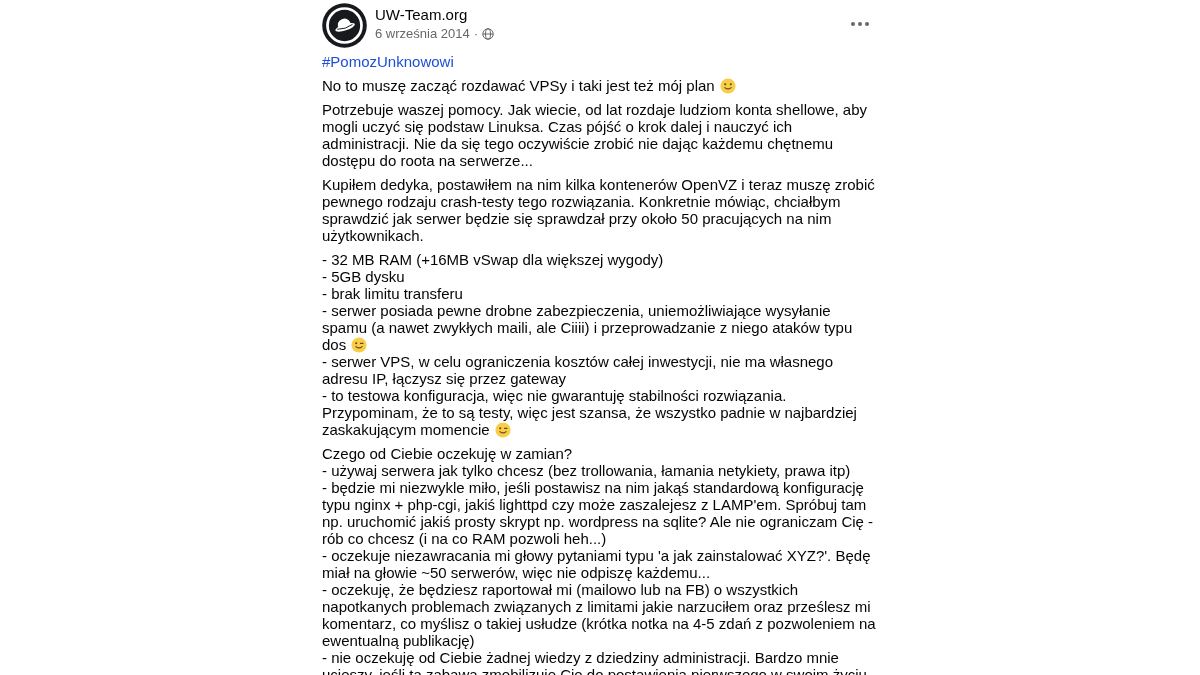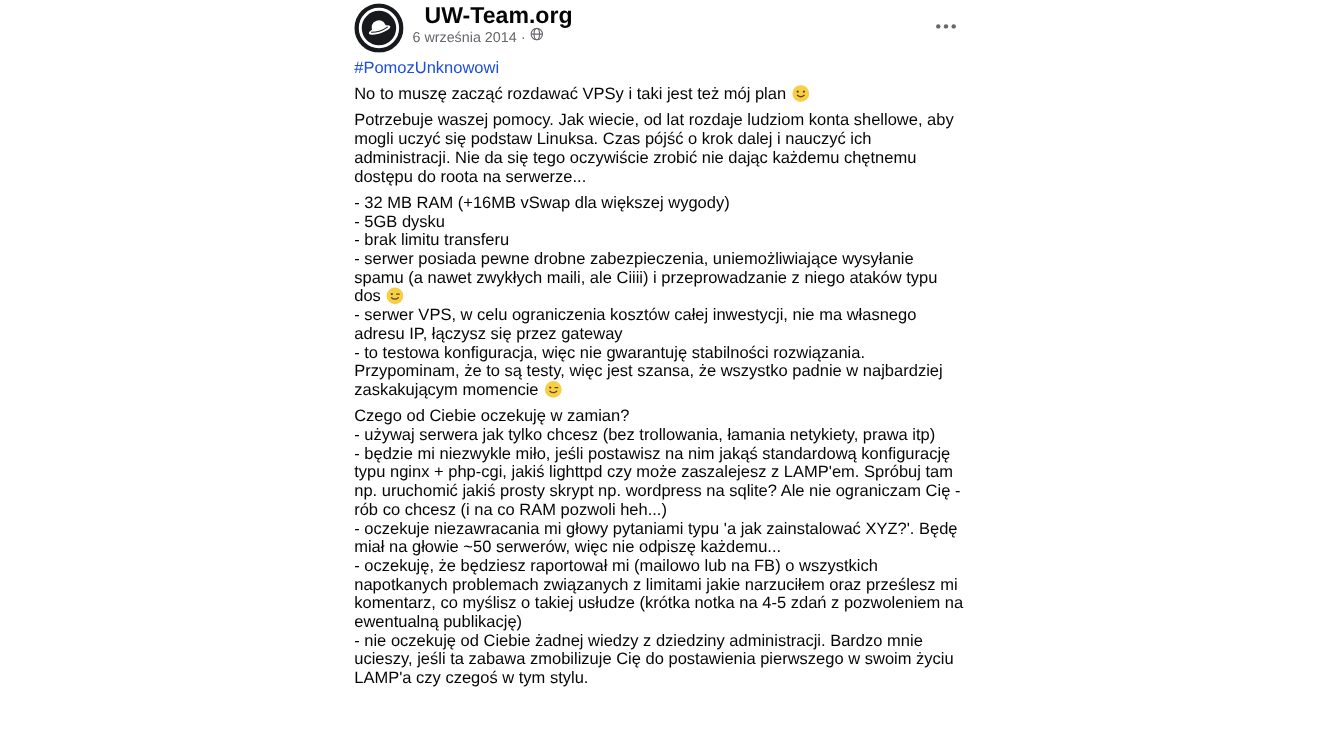--- a/index.html
+++ b/index.html
@@ -30,29 +30,29 @@
     height: 45px;
     flex: 0 0 45px;
     margin-right: 8px;
     border-radius: 50%;
     cursor: pointer;
   }
   .header-meta {
     padding-top: 2px;
   }
   .author {
-    font-size: 21px;
-    font-weight: 700;
+    font-size: 15px;
+    font-weight: 400;
     color: #050505;
     line-height: 19px;
     cursor: pointer;
-    margin-left: 11px;
   }
   .date-row {
     display: flex;
+    align-items: center;
     gap: 4px;
     font-size: 13px;
     color: #65676B;
     line-height: 17px;
     margin-top: 1px;
   }
   .date-link { cursor: pointer; }
   .more-btn {
     margin-left: auto;
     margin-right: 4px;
@@ -135,20 +135,21 @@
     <div class="post-content">
       <p><a class="hashtag-link">#PomozUnknowowi</a></p>
       <div id="post-body">
           <p>No to muszę zacząć rozdawać VPSy i taki jest też mój plan <span class="emoji"><svg width="16" height="16" viewBox="0 0 16 16">
                 <circle cx="8" cy="8" r="7.6" fill="#F8CE46"></circle>
                 <circle cx="5.2" cy="6.3" r="1.05" fill="#5F4620"></circle>
                 <circle cx="10.8" cy="6.3" r="1.05" fill="#5F4620"></circle>
                 <path d="M4.9 9.6 Q8 12.3 11.1 9.6" stroke="#5F4620" stroke-width="1.15" fill="none" stroke-linecap="round"></path>
               </svg></span></p>
           <p>Potrzebuje waszej pomocy. Jak wiecie, od lat rozdaje ludziom konta shellowe, aby mogli uczyć się podstaw Linuksa. Czas pójść o krok dalej i nauczyć ich administracji. Nie da się tego oczywiście zrobić nie dając każdemu chętnemu dostępu do roota na serwerze...</p>
+          <p>Kupiłem dedyka, postawiłem na nim kilka kontenerów OpenVZ i teraz muszę zrobić pewnego rodzaju crash-testy tego rozwiązania. Konkretnie mówiąc, chciałbym sprawdzić jak serwer będzie się sprawdzał przy około 50 pracujących na nim użytkownikach.</p>
           <p>- 32 MB RAM (+16MB vSwap dla większej wygody)<br>- 5GB dysku<br>- brak limitu transferu<br>- serwer posiada pewne drobne zabezpieczenia, uniemożliwiające wysyłanie spamu (a nawet zwykłych maili, ale Ciiii) i przeprowadzanie z niego ataków typu dos <span class="emoji"><svg width="16" height="16" viewBox="0 0 16 16">
                 <circle cx="8" cy="8" r="7.6" fill="#F8CE46"></circle>
                 <circle cx="5.2" cy="6.3" r="1.05" fill="#5F4620"></circle>
                 <path d="M9.5 6.3 L12 6.3" stroke="#5F4620" stroke-width="1.15" stroke-linecap="round"></path>
                 <path d="M4.9 9.6 Q8 12.3 11.1 9.6" stroke="#5F4620" stroke-width="1.15" fill="none" stroke-linecap="round"></path>
               </svg></span><br>- serwer VPS, w celu ograniczenia kosztów całej inwestycji, nie ma własnego adresu IP, łączysz się przez gateway<br>- to testowa konfiguracja, więc nie gwarantuję stabilności rozwiązania. Przypominam, że to są testy, więc jest szansa, że wszystko padnie w najbardziej zaskakującym momencie <span class="emoji"><svg width="16" height="16" viewBox="0 0 16 16">
                 <circle cx="8" cy="8" r="7.6" fill="#F8CE46"></circle>
                 <circle cx="5.2" cy="6.3" r="1.05" fill="#5F4620"></circle>
                 <path d="M9.5 6.3 L12 6.3" stroke="#5F4620" stroke-width="1.15" stroke-linecap="round"></path>
                 <path d="M4.9 9.6 Q8 12.3 11.1 9.6" stroke="#5F4620" stroke-width="1.15" fill="none" stroke-linecap="round"></path>

